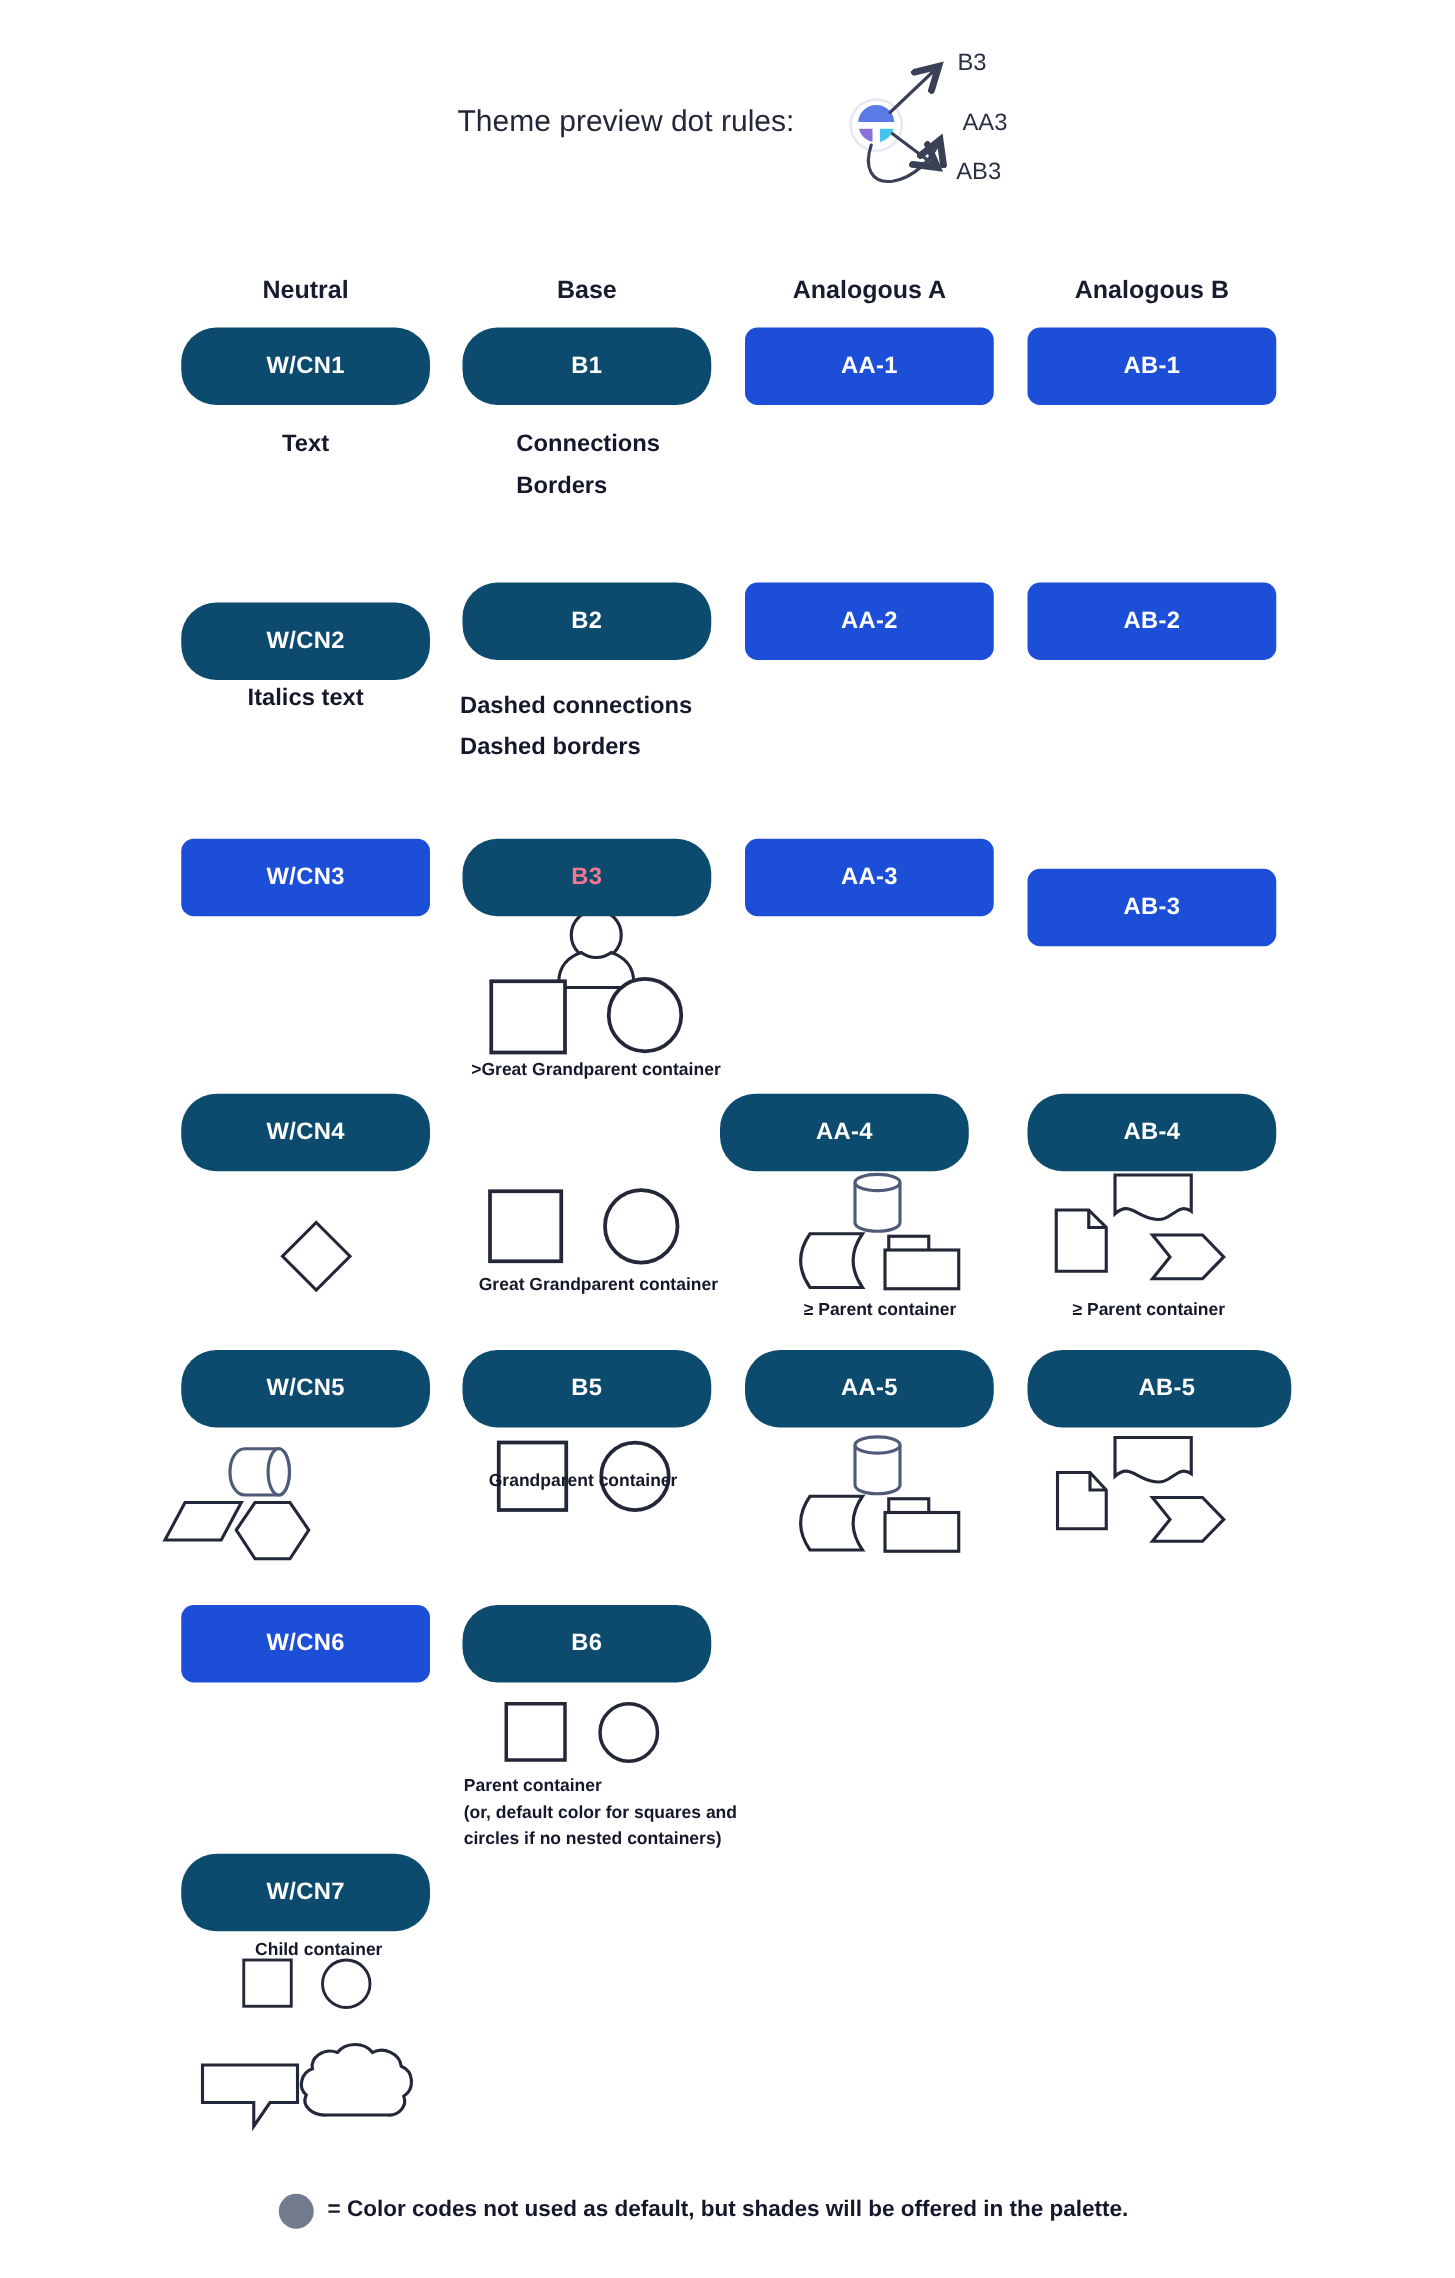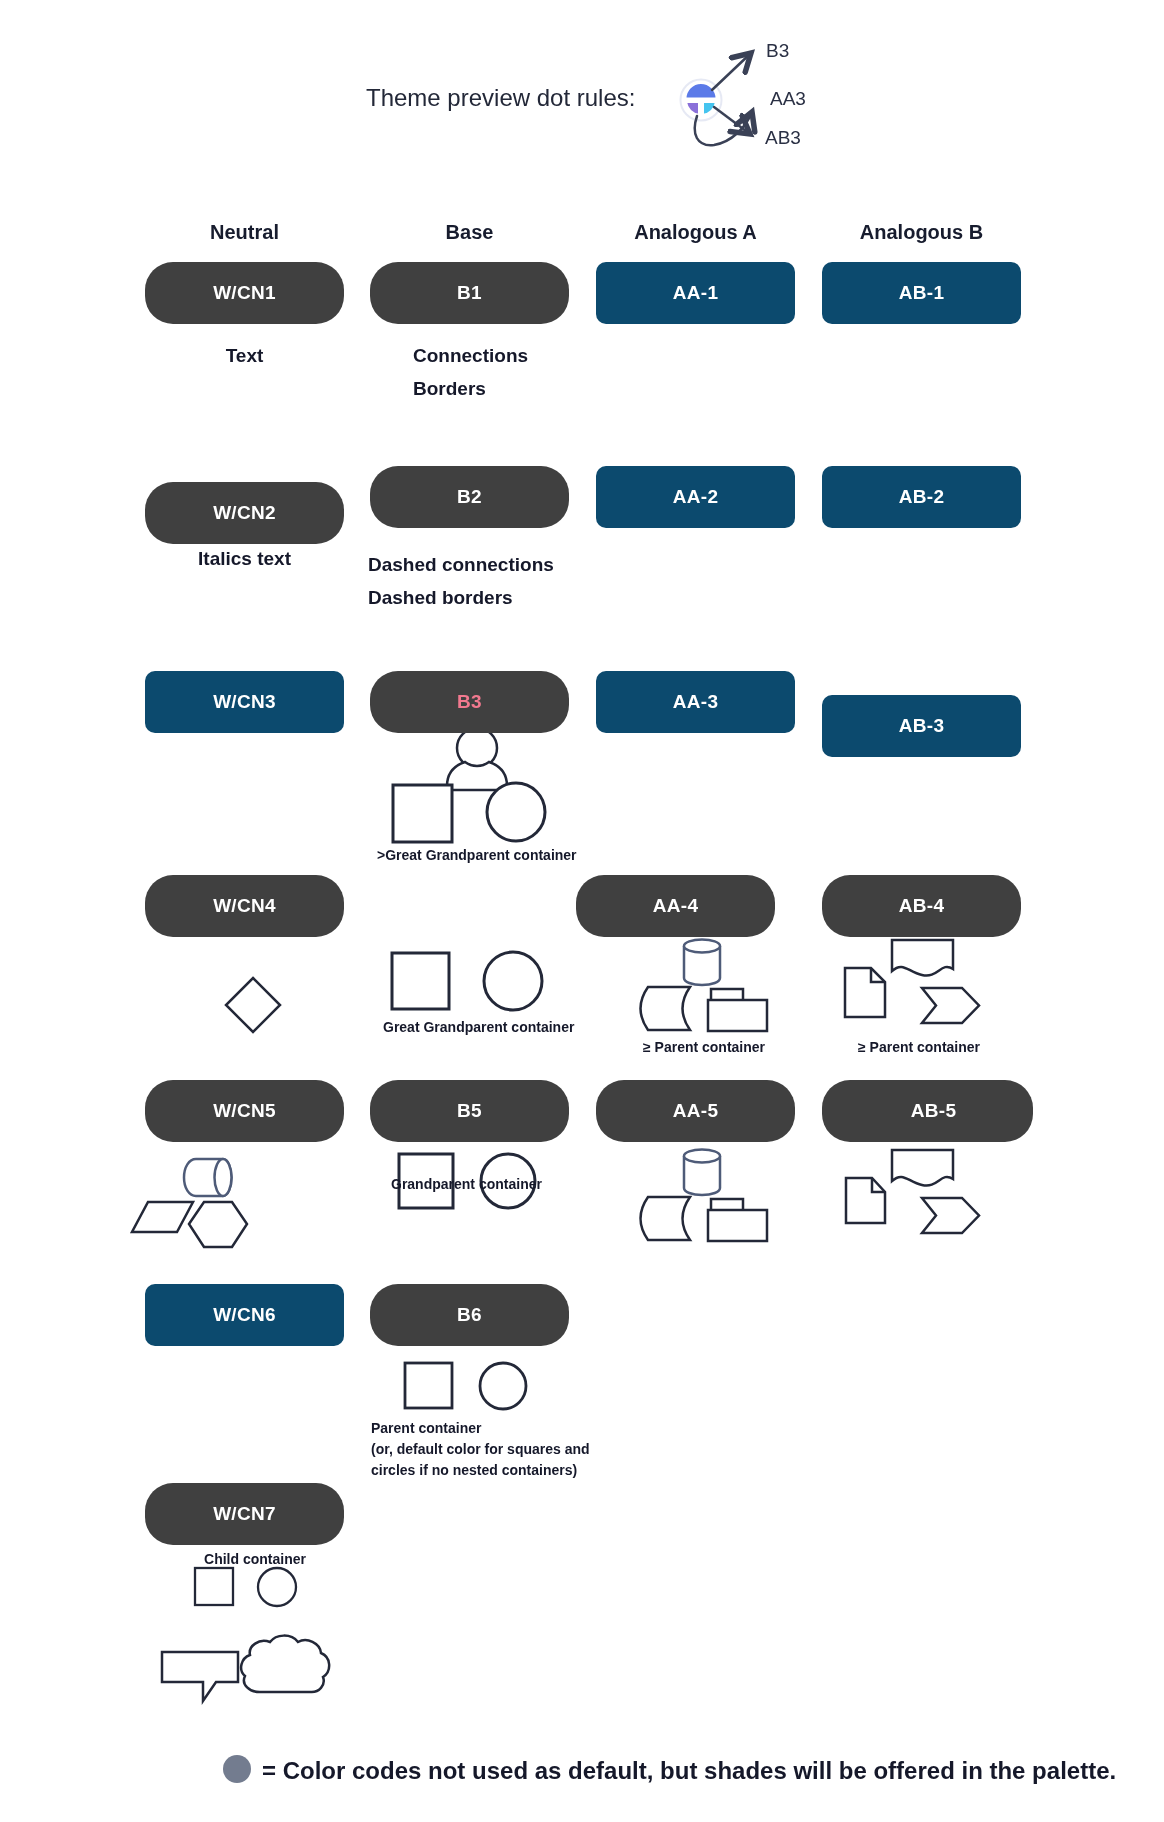--- a/index.html
+++ b/index.html
@@ -9,29 +9,29 @@
   }
   svg.overlay{position:absolute;left:0;top:0;width:1164px;height:1822px;}
   .title{position:absolute;left:366px;top:84px;font-size:24px;font-weight:500;color:#232838;}
   .dotlabel{position:absolute;font-size:19px;font-weight:500;color:#2A3044;}
   .colhead{position:absolute;width:199px;text-align:center;font-size:20px;font-weight:700;color:#171C2E;}
   .chip{
     position:absolute;width:199px;height:62px;border-radius:10px;
     display:flex;align-items:center;justify-content:center;
     color:#ffffff;font-size:19px;font-weight:700;letter-spacing:.3px;
   }
-  .chip.dark{background:#404040;border-radius:28px;}
-  .chip.gray{background:#0c4a6e;}
+  .chip.dark{background:#0c4a6e;border-radius:28px;}
+  .chip.gray{background:#1d4ed8;}
   .chip.accent{color:#F2798F;}
   .cap{position:absolute;font-weight:700;color:#15182A;}
   .cap.md{font-size:19px;}
   .cap.sm{font-size:14px;}
   .center{width:199px;text-align:center;}
   .parent-block{line-height:21px;}
-  .legend-text{position:absolute;left:262px;top:1757px;font-size:24px;font-weight:700;color:#15182A;}
+  .legend-text{position:absolute;left:262px;top:1757px;font-size:18px;font-weight:700;color:#15182A;}
 </style>
 </head>
 <body>
 
 <div class="canvas">
 
   <svg class="overlay" viewBox="0 0 1164 1822">
     <defs>
       <marker id="ah" markerWidth="12" markerHeight="12" refX="8" refY="5" orient="auto">
         <path d="M1,1 L8,5 L1,9" fill="none" stroke="#3A4156" stroke-width="2.2" stroke-linecap="round"></path>

